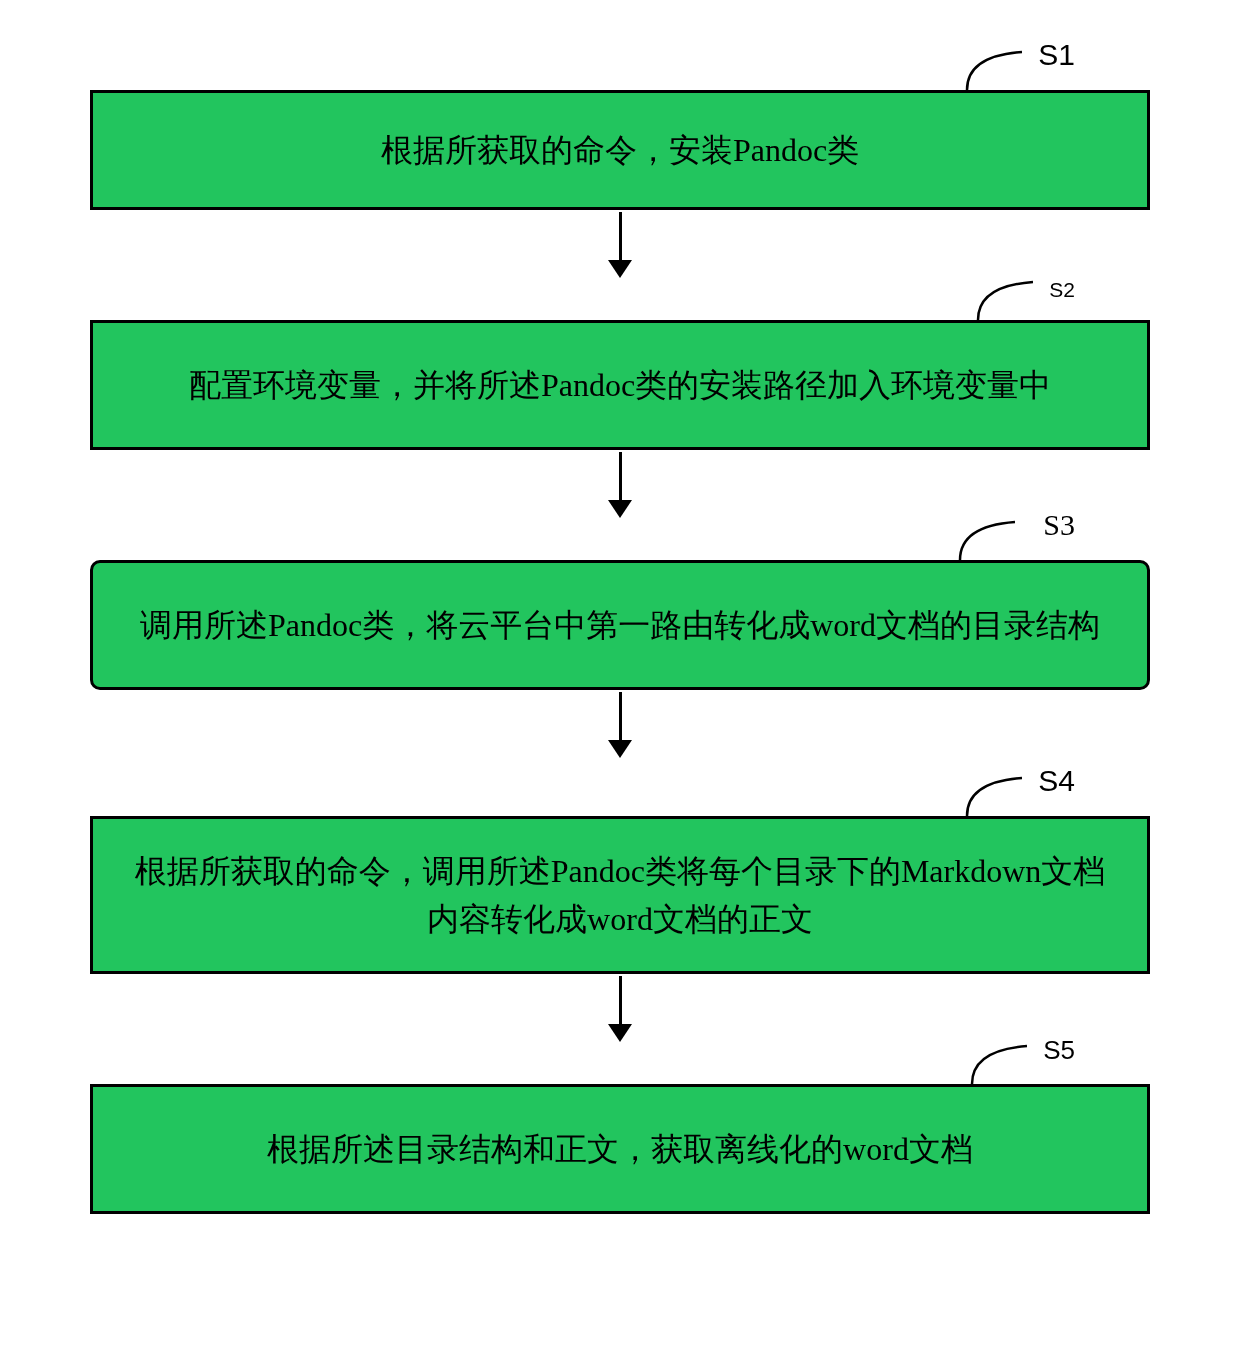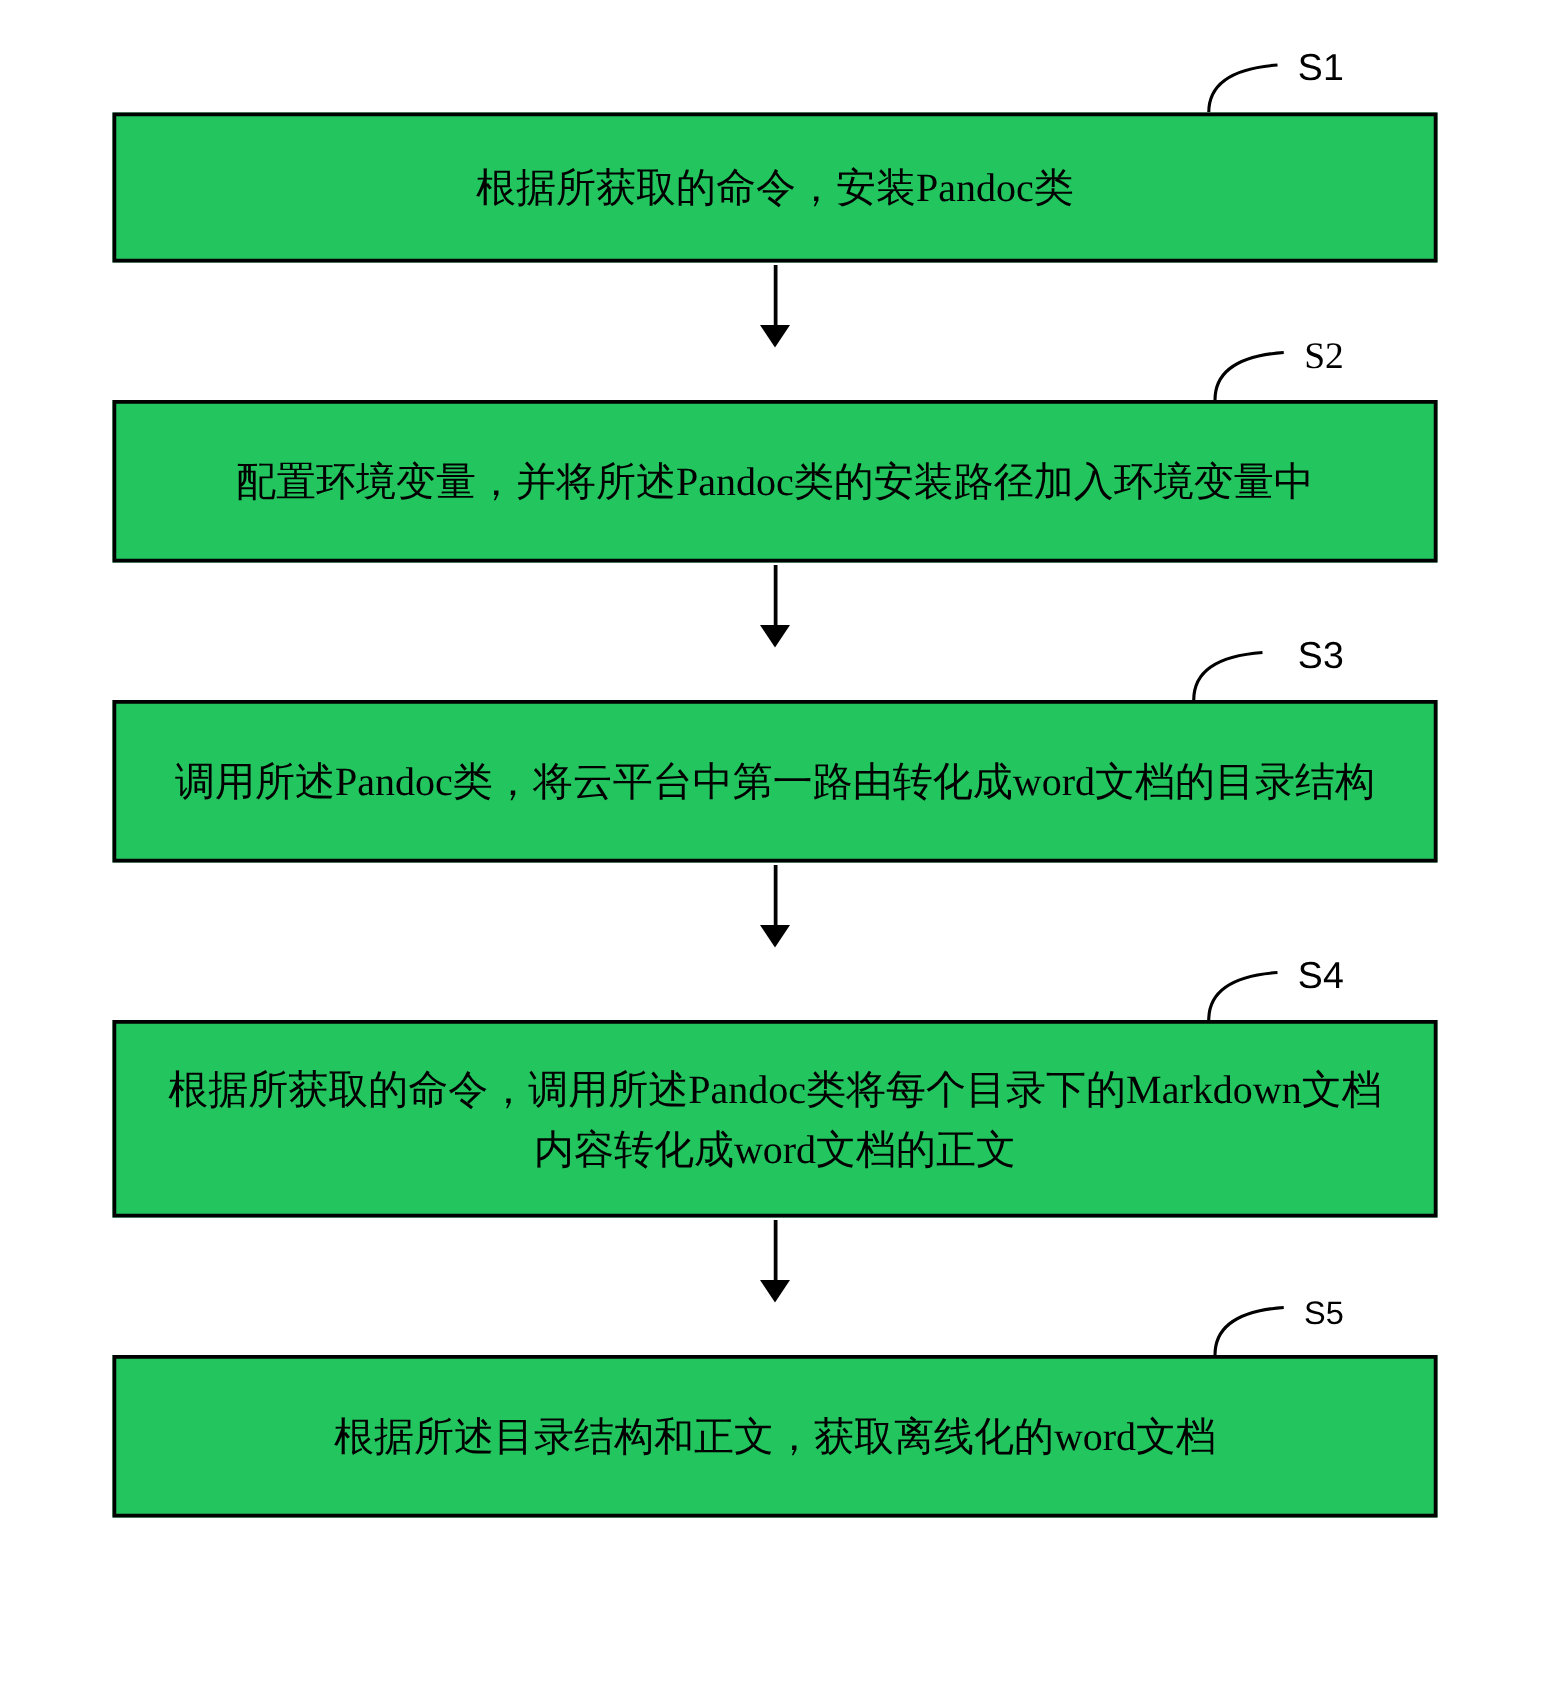--- a/index.html
+++ b/index.html
@@ -88,40 +88,40 @@
   <div class="arrow-down">
     <div class="arrow-line"></div>
     <div class="arrow-head"></div>
   </div>
 
   <div class="step-container" style="margin-top:40px;">
     <div class="label-wrapper" style="top:-44px;">
       <svg width="70" height="44">
         <path d="M 5 44 Q 5 10 60 6" stroke="#000" stroke-width="2.5" fill="none"></path>
       </svg>
-      <span style="font-size:30px; font-family:Liberation Serif, serif; margin-left:6px; position:relative; top:-18px;">S2</span>
+      <span style="font-size:21px; font-family:Liberation Sans, sans-serif; margin-left:6px; position:relative; top:-18px;">S2</span>
     </div>
     <div class="step-box" style="min-height:130px;">
       <span>配置环境变量，并将所述Pandoc类的安装路径加入环境变量中</span>
     </div>
   </div>
 
   <div class="arrow-down">
     <div class="arrow-line"></div>
     <div class="arrow-head"></div>
   </div>
 
   <div class="step-container" style="margin-top:40px;">
     <div class="label-wrapper" style="top:-44px;">
       <svg width="70" height="44">
         <path d="M 5 44 Q 5 10 60 6" stroke="#000" stroke-width="2.5" fill="none"></path>
       </svg>
-      <span style="font-size:30px; font-family:Liberation Sans, sans-serif; margin-left:18px; position:relative; top:-18px;">S3</span>
+      <span style="font-size:30px; font-family:Liberation Serif, serif; margin-left:18px; position:relative; top:-18px;">S3</span>
     </div>
-    <div class="step-box" style="min-height:130px;">
+    <div class="step-box" style="min-height:130px;border-radius:10px;">
       <span>调用所述Pandoc类，将云平台中第一路由转化成word文档的目录结构</span>
     </div>
   </div>
 
   <div class="arrow-down">
     <div class="arrow-line"></div>
     <div class="arrow-head"></div>
   </div>
 
   <div class="step-container" style="margin-top:56px;">

